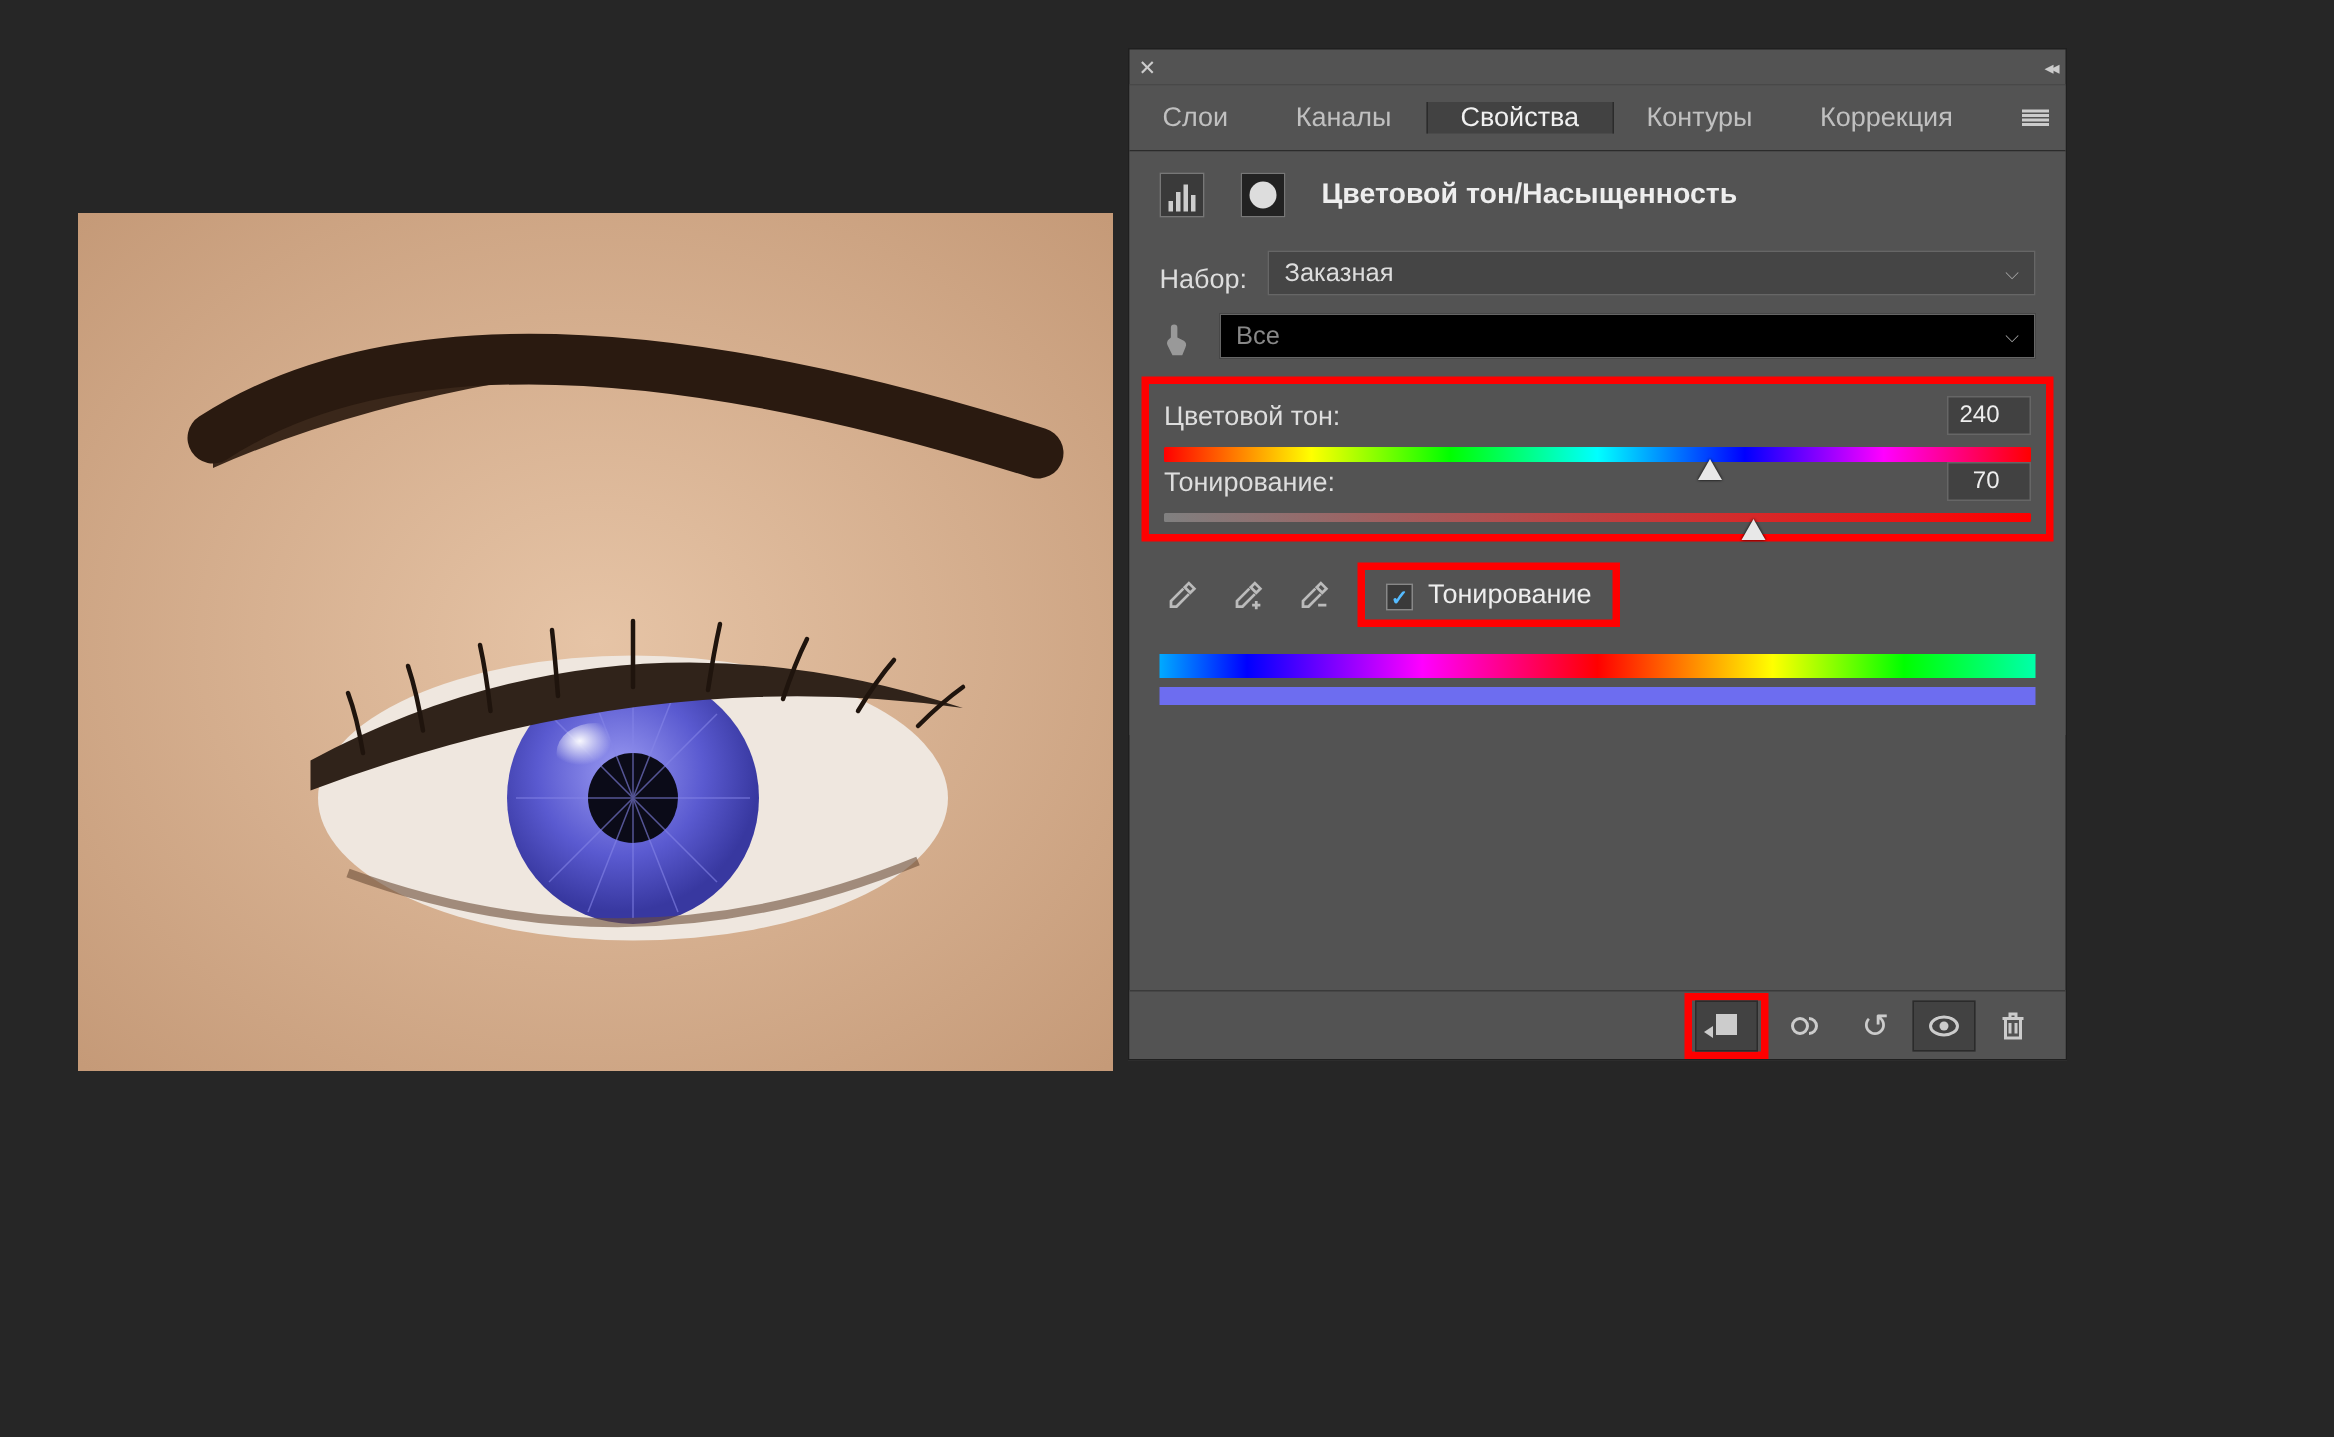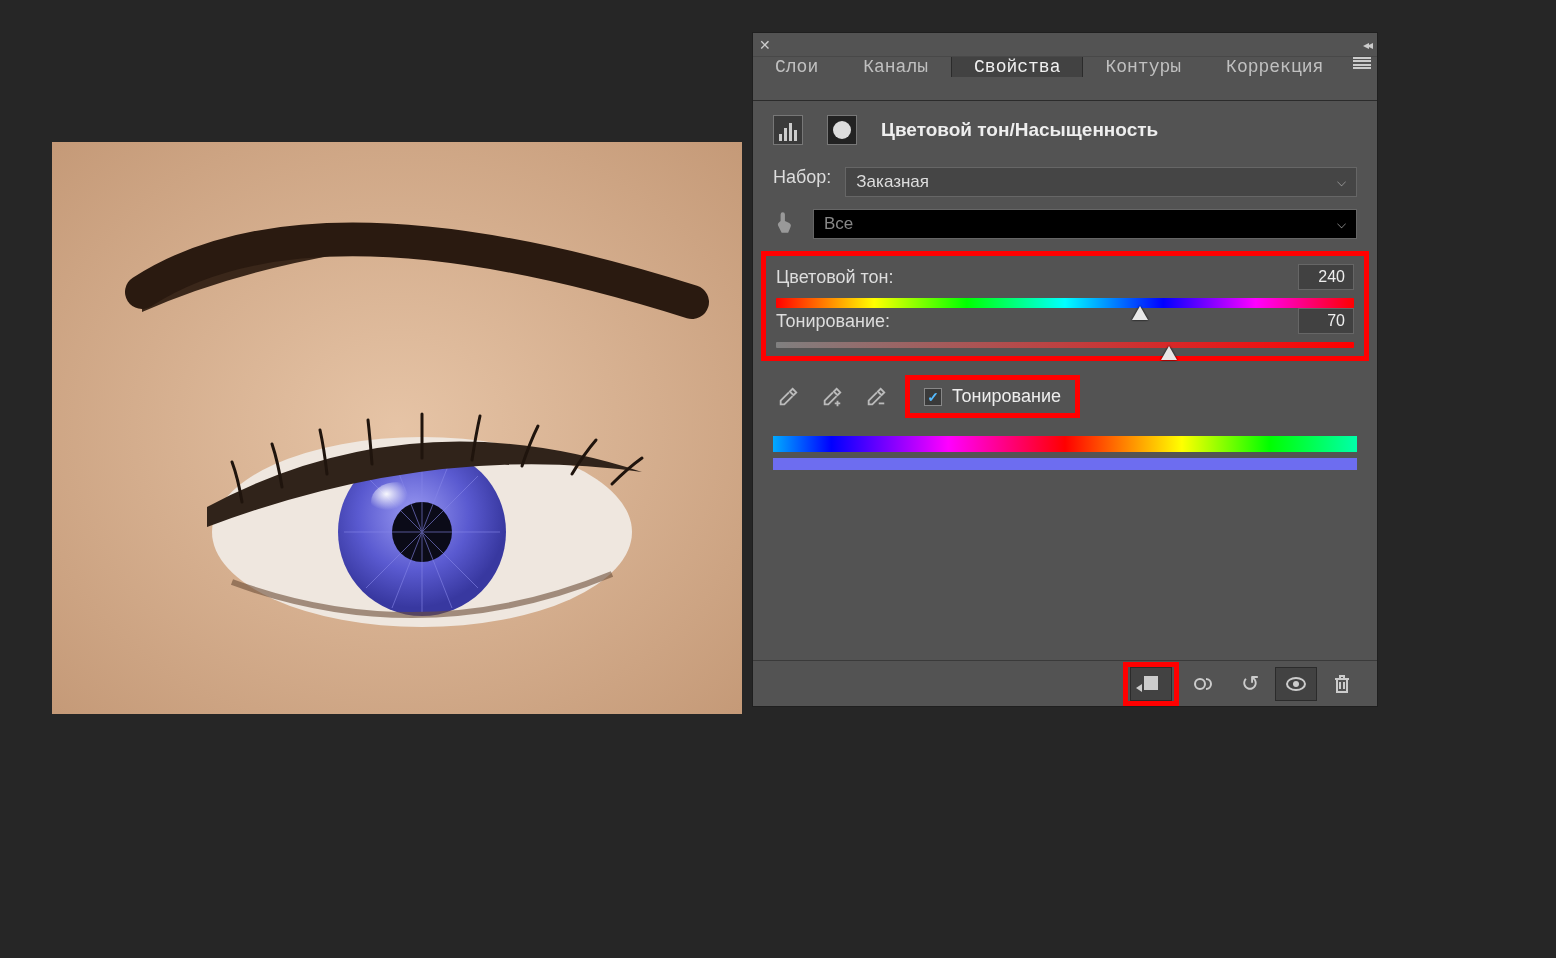--- a/index.html
+++ b/index.html
@@ -41,25 +41,24 @@
     align-items: center;
     justify-content: space-between;
     padding: 0 6px;
     border-bottom: 1px solid #484848;
   }
   .close-x { font-size: 14px; color: #ccc; cursor: pointer; }
   .collapse-arrows { font-size: 12px; color: #ccc; cursor: pointer; letter-spacing: -2px; }
 
   .tabs {
     display: flex;
-    align-items: flex-start;
+    align-items: center;
     height: 44px;
     border-bottom: 1px solid #2b2b2b;
     background: #535353;
-    font-family: Liberation Mono, monospace;
   }
   .tab {
     padding: 0 22px;
     display: flex;
     align-items: center;
     font-size: 18px;
     color: #c0c0c0;
     cursor: pointer;
     border-right: 1px solid transparent;
   }
@@ -103,21 +102,21 @@
   .adjust-icon .bars span:nth-child(4){height:60%}
   .mask-icon {
     width: 30px; height: 30px;
     border: 1px solid #777;
     background: #222;
     display: flex; align-items: center; justify-content: center;
   }
   .mask-icon .circ { width: 18px; height: 18px; border-radius: 50%; background: #ddd; }
   .adjust-title { font-size: 19px; font-weight: 600; color: #eee; }
 
-  .row { display: flex; align-items: flex-start; gap: 14px; margin-bottom: 12px; }
+  .row { display: flex; align-items: flex-end; gap: 14px; margin-bottom: 12px; }
   .row-label { font-size: 18px; color: #ddd; }
   .select-box {
     flex: 1;
     background: #454545;
     border: 1px solid #666;
     height: 30px;
     display: flex; align-items: center; justify-content: space-between;
     padding: 0 10px;
     color: #ddd;
     font-size: 17px;
@@ -142,21 +141,21 @@
   .slider-head {
     display: flex; justify-content: space-between; align-items: center;
     margin-bottom: 8px;
   }
   .slider-label { font-size: 18px; color: #ddd; }
   .value-box {
     width: 56px; height: 26px;
     background: #414141;
     border: 1px solid #666;
     color: #eee;
-    padding: 0 8px;
+    padding: 0 20px;
     font-size: 16px;
     display: flex; align-items: center; justify-content: flex-end;
   }
   .slider-track {
     height: 10px;
     position: relative;
     border-radius: 1px;
   }
   .hue-track {
     height: 10px;
@@ -188,21 +187,21 @@
   .eyedrop-row { display: flex; align-items: center; gap: 14px; margin: 14px 0 18px; }
   .eyedrop {
     width: 30px; height: 30px;
     display: flex; align-items: center; justify-content: center;
     cursor: pointer;
     color: #bbb;
   }
   .eyedrop svg { width: 22px; height: 22px; }
   .colorize-box {
     border: 5px solid #ff0000;
-    display: flex; align-items: center; gap: 10px;
+    display: flex; align-items: flex-end; gap: 10px;
     padding: 6px 14px;
   }
   .checkbox {
     width: 18px; height: 18px;
     background: #3a3a3a;
     border: 1px solid #888;
     display: flex; align-items: center; justify-content: center;
     cursor: pointer;
   }
   .checkbox.checked::after { content: "✓"; color: #55bbff; font-size: 14px; font-weight: bold; }

